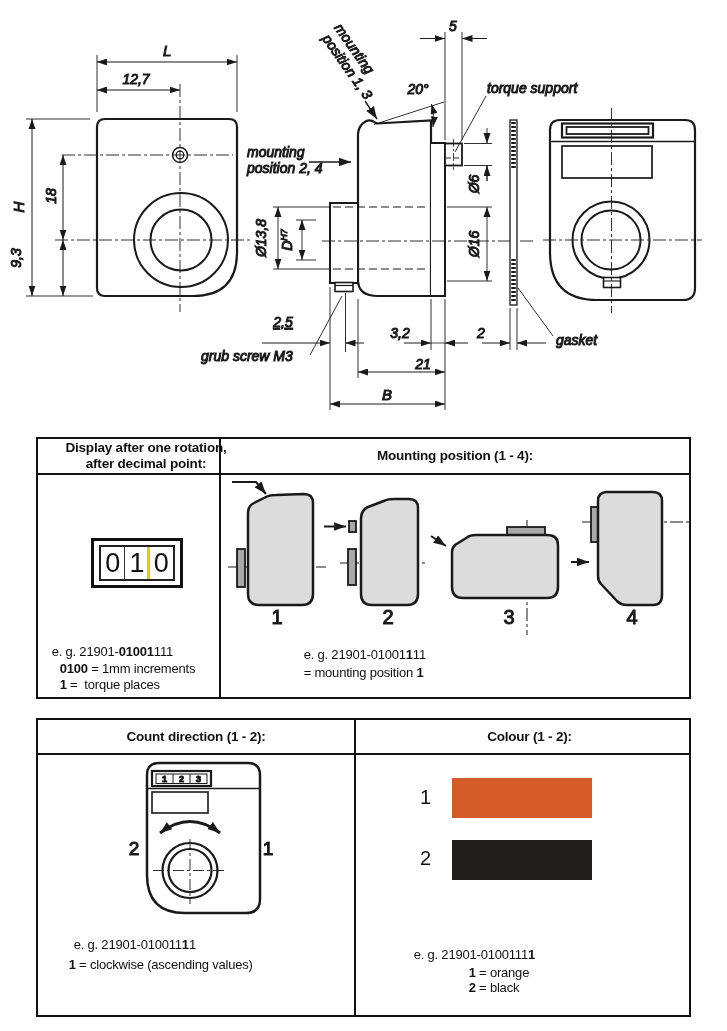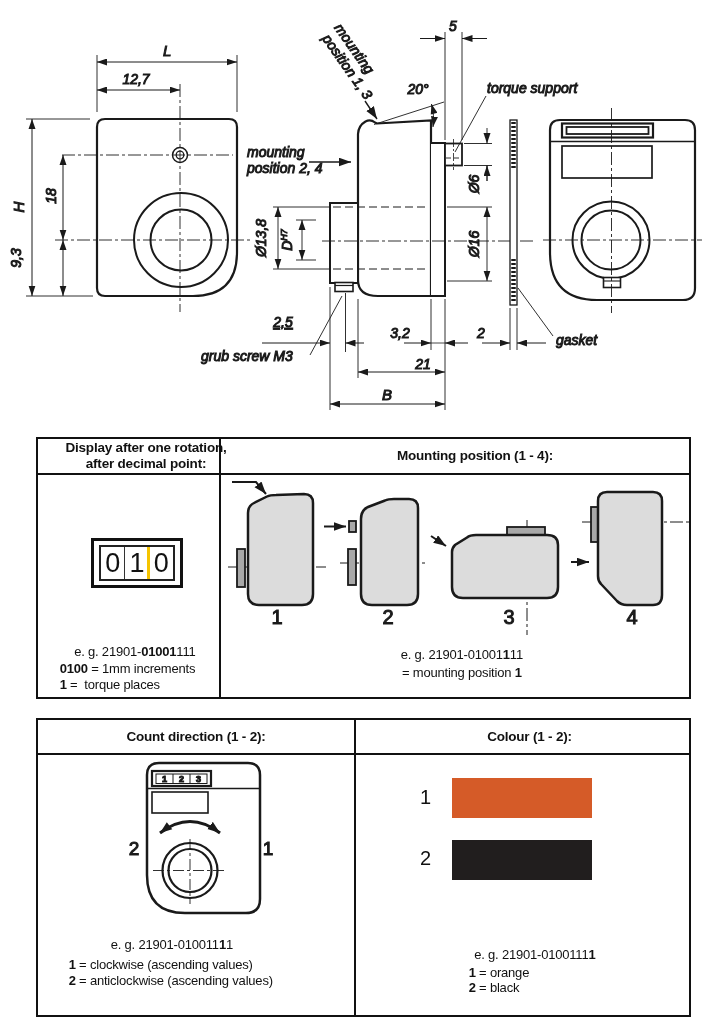--- a/index.html
+++ b/index.html
@@ -11,21 +11,21 @@
   .dim{font-style:italic;font-size:14px;}
   .dim15{font-style:italic;font-size:15px;}
   .poslbl{font-size:20px;}
   .cntdig{font-size:9px;font-weight:bold;}
   .knoblbl{font-size:19px;}
   .tbl{box-sizing:border-box;border:2px solid #111;background:#fff;}
   .divider{background:#111;}
   .hdr{font-weight:bold;font-size:13.5px;letter-spacing:-0.2px;text-align:center;line-height:16px;}
   .txt{font-size:13px;letter-spacing:-0.2px;white-space:pre;line-height:16px;}
   .txt b{font-weight:bold;}
-  .ctr{text-align:center;}
+  .ctr{text-align:left;}
   .cbox-outer{box-sizing:border-box;border:3px solid #111;background:#fff;}
   .cbox-inner{box-sizing:border-box;border:2px solid #222;background:#fff;display:flex;}
   .cbox-cell{flex:1;border-right:1.5px solid #333;display:flex;align-items:center;justify-content:center;
              font-size:27px;line-height:1;}
   .cbox-cell:last-child{border-right:none;}
   .swatch{position:absolute;width:140px;height:40px;}
   .swlbl{position:absolute;font-size:20px;}
 </style>
 </head>
 <body>
@@ -229,21 +229,21 @@
   </svg>
 
   <div class="abs tbl" style="left:36px;top:437px;width:655px;height:262px;"></div>
   <div class="abs divider" style="left:36px;top:473px;width:655px;height:2px;"></div>
   <div class="abs divider" style="left:219px;top:437px;width:2px;height:262px;"></div>
 
   <div class="abs hdr" style="left:38px;top:440px;width:216px;">
     <div>Display after one rotation,</div>
     <div>after decimal point:</div>
   </div>
-  <div class="abs hdr" style="left:221px;top:448px;width:468px;padding-left:20px;">Mounting position (1 - 4):</div>
+  <div class="abs hdr" style="left:221px;top:448px;width:468px;">Mounting position (1 - 4):</div>
 
   <div class="abs cbox-outer" style="left:91px;top:538px;width:92px;height:50px;"></div>
   <div class="abs cbox-inner" style="left:99px;top:545px;width:76px;height:36px;">
     <div class="cbox-cell">0</div>
     <div class="cbox-cell">1</div>
     <div class="cbox-cell">0</div>
   </div>
   <div class="abs" style="left: 147px; top: 547px; width: 3px; height: 32px; background: rgb(245, 196, 0);"></div>
 
   <div class="abs txt ctr" style="left:38px;top:628px;width:180px;">
@@ -334,23 +334,20 @@
       <text class="knoblbl" x="188" y="97" text-anchor="middle">1</text>
     </g>
   </svg>
 
   <div class="abs txt ctr" style="left:60px;top:921px;width:210px;">
     <span>e. g. 21901-010011</span><b>1</b><span>1</span>
   </div>
   <div class="abs txt" style="left:55px;top:941px;">
     <b>1</b><span> = clockwise (ascending values)</span>
   </div>
-  <div class="abs txt" style="left:55px;top:957px;">
-    <b>2</b><span> = anticlockwise (ascending values)</span>
-  </div>
 
   <div class="swlbl" style="left:420px;top:786px;">1</div>
   <div class="swatch" style="left: 452px; top: 778px; background: rgb(213, 91, 40);"></div>
   <div class="swlbl" style="left:420px;top:847px;">2</div>
   <div class="swatch" style="left: 452px; top: 840px; background: rgb(33, 30, 30);"></div>
 
   <div class="abs txt ctr" style="left:400px;top:931px;width:256px;">
     <span>e. g. 21901-0100111</span><b>1</b><span></span>
   </div>
   <div class="abs txt" style="left:455px;top:949px;">

